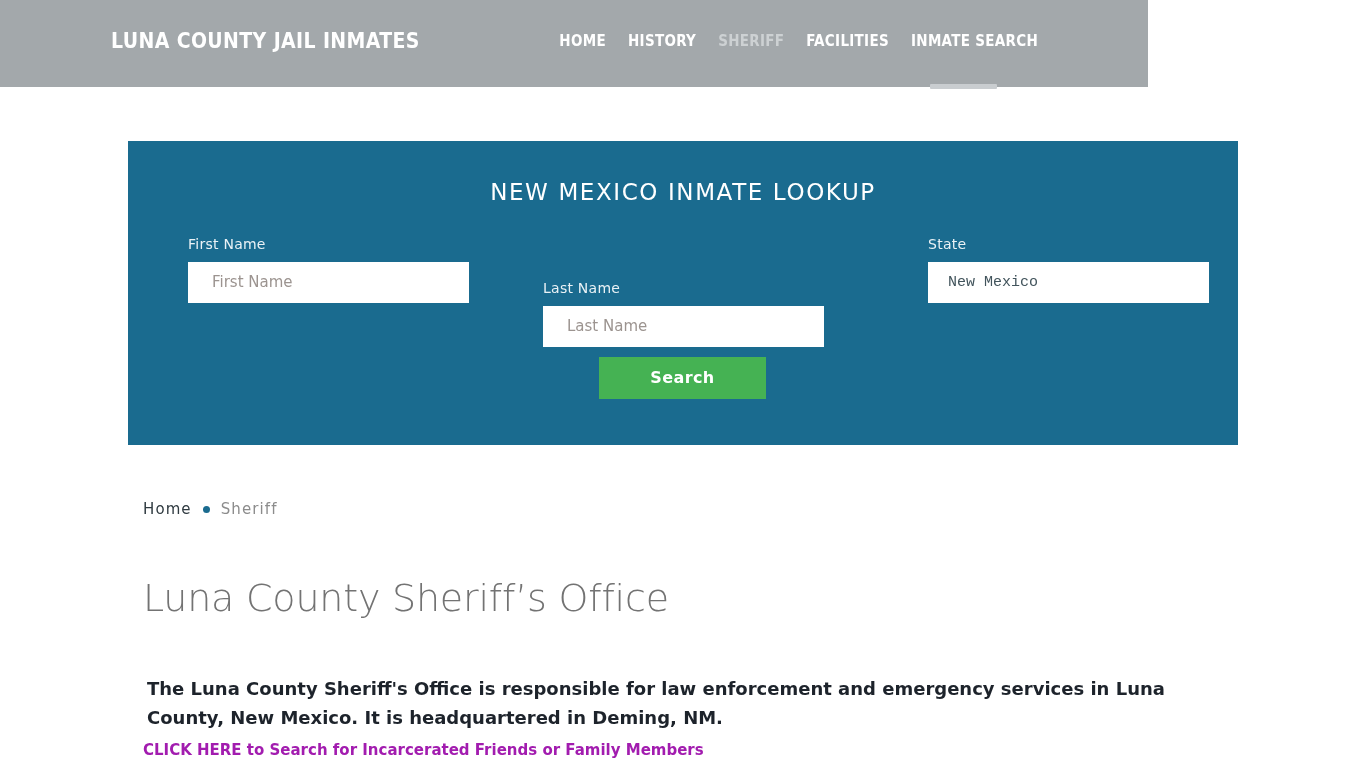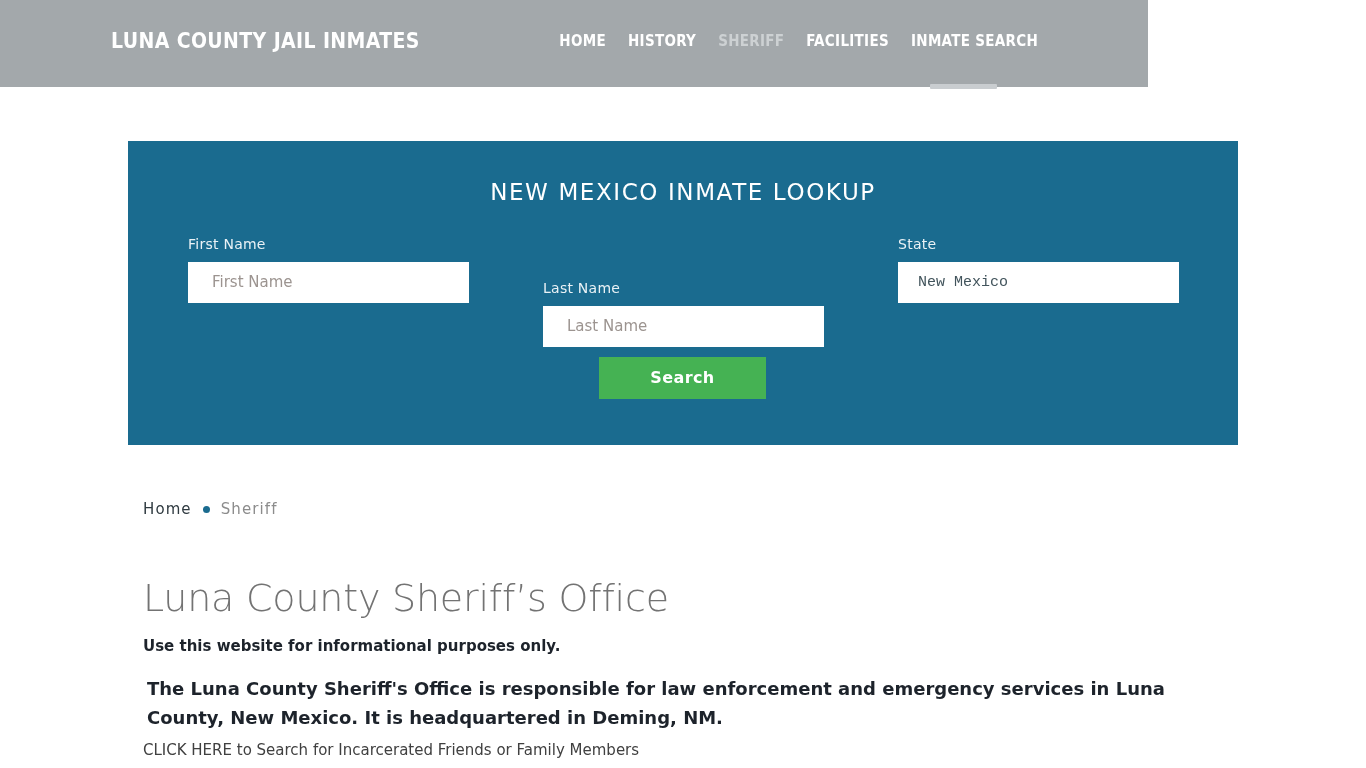--- a/index.html
+++ b/index.html
@@ -95,21 +95,21 @@
     text-transform: uppercase;
     line-height: 1;
   }
 
   .field {
     position: absolute;
     top: 96px;
   }
   .field-first  { left: 60px;  width: 281px; }
   .field-last   { left: 415px; width: 281px; margin-top: 44px; }
-  .field-state  { left: 770px; width: 281px; }
+  .field-state  { left: 800px; width: 281px; }
 
   .field-label {
     display: block;
     color: #eaf2f6;
     font-family: "DejaVu Sans", "Liberation Sans", sans-serif;
     font-size: 14px;
     font-weight: 400;
     letter-spacing: 0.25px;
     margin-bottom: 11px;
     line-height: 1;
@@ -233,24 +233,24 @@
     color: #1d232b;
     font-family: "DejaVu Sans", "Liberation Sans", sans-serif;
     font-size: 18px;
     font-weight: bold;
     line-height: 1.62;
   }
   .cta-link {
     position: absolute;
     left: 0;
     top: 243px;
-    color: #404040;
-    font-family: "DejaVu Sans", "Liberation Sans", sans-serif;
-    font-size: 15px;
-    font-weight: normal;
+    color: #a21caf;
+    font-family: "DejaVu Sans", "Liberation Sans", sans-serif;
+    font-size: 15px;
+    font-weight: bold;
     text-decoration: none;
     cursor: pointer;
     white-space: nowrap;
   }
 </style>
 </head>
 <body>
 
 <header class="site-header">
   <a class="brand" href="#">Luna County Jail Inmates</a>
@@ -289,18 +289,17 @@
 
 <main class="content">
   <div class="breadcrumb">
     <a class="breadcrumb-home" href="#">Home</a>
     <span class="breadcrumb-sep"></span>
     <span class="breadcrumb-current">Sheriff</span>
   </div>
 
   <h1 class="page-title">Luna County Sheriff’s Office</h1>
 
-  <p class="lede">Use this website for informational purposes only.</p>
 
   <p class="body-paragraph">The Luna County Sheriff's Office is responsible for law enforcement and emergency services in Luna County, New Mexico. It is headquartered in Deming, NM.</p>
 
   <a class="cta-link" href="#">CLICK HERE to Search for Incarcerated Friends or Family Members</a>
 </main>
 
 </body></html>

